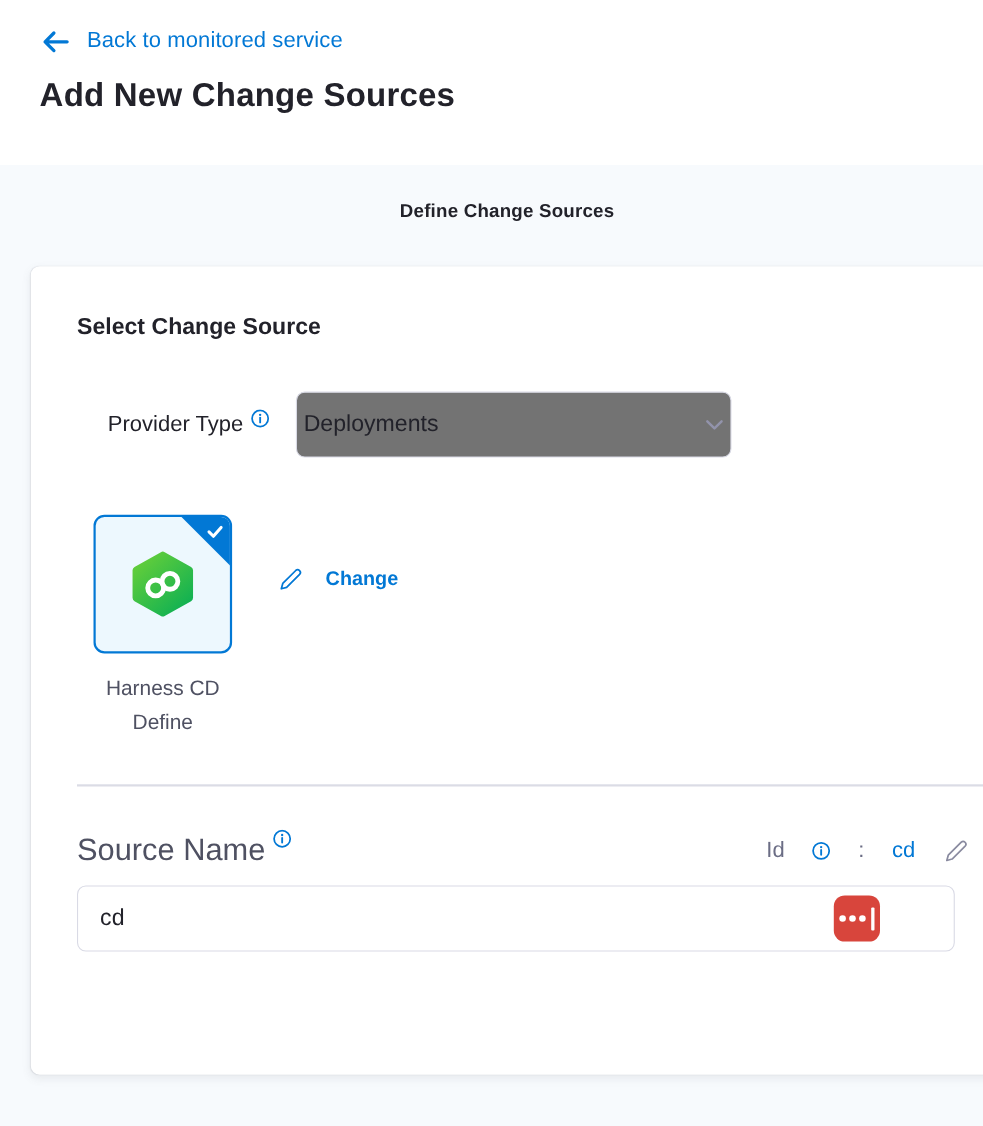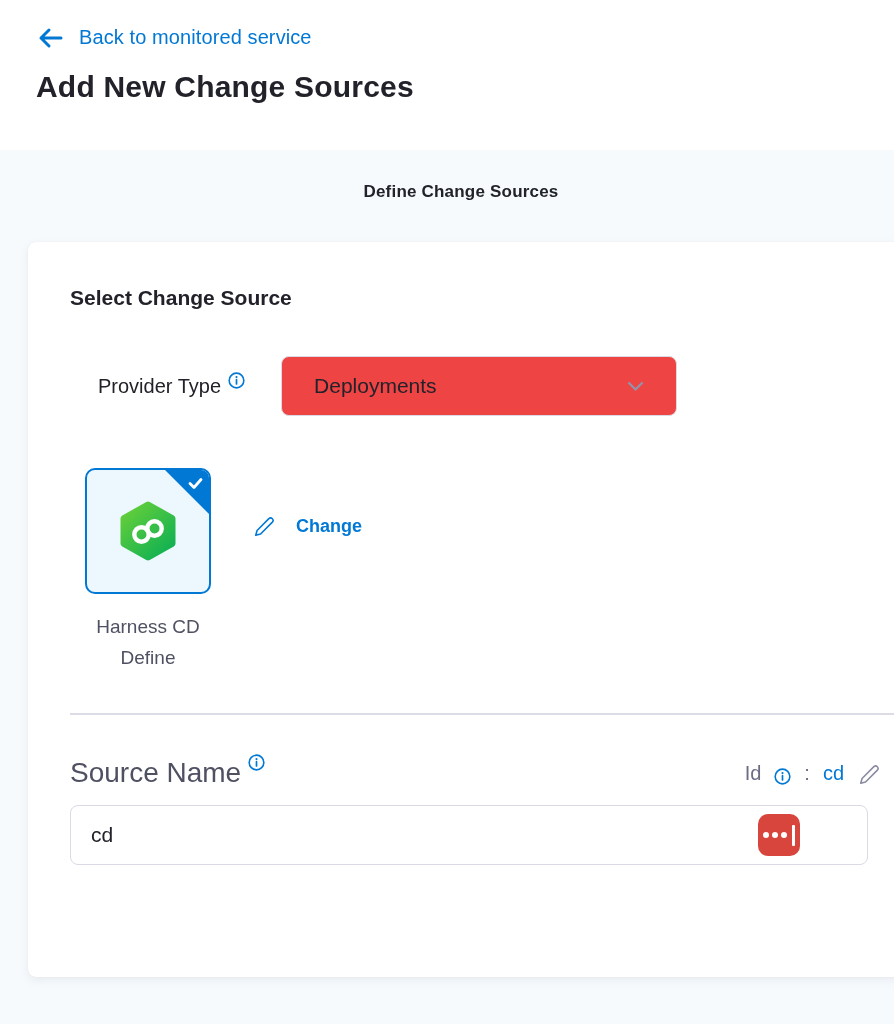--- a/index.html
+++ b/index.html
@@ -27,24 +27,24 @@
     box-shadow:0 0 1px rgba(40,41,61,.1), 0 3px 8px rgba(96,97,112,.10);
   }
   .card-heading { font-size:21px; font-weight:700; color:#22222a; }
 
   
   .provider-row { margin-top:46px; display:flex; align-items:center; }
   .field-label { font-size:20px; color:#22222a;margin-left:28px; }
   .label-with-info { display:flex; align-items:flex-start; gap:7px; }
   .label-with-info .info { margin-top:-3px; }
   .select-box {
-    margin-left:36px; width:396px; height:60px; background:#ef4444;
+    margin-left:24px; width:396px; height:60px; background:#737373;
     border:1px solid #d9dae5; border-radius:8px;
     display:flex; align-items:center; justify-content:space-between;
-    padding:0 32px; cursor:pointer;
+    padding:0 6px; cursor:pointer;
   }
   .select-value { font-size:21px; color:#22222a; }
 
   
   .tile-row { margin-top:52px; display:flex; align-items:flex-start; }
   .tile-col { width:148px; margin-left:4px; text-align:center; }
   .tile {
     position:relative; width:126px; height:126px; margin:0 auto;
     background:#edf8fe; border:2px solid #0278d5; border-radius:10px;
     display:flex; align-items:center; justify-content:center; cursor:pointer;
@@ -58,21 +58,21 @@
   .tile-label { margin-top:17px; font-size:19px; line-height:31px; font-weight:500; color:#4f5162; }
   .change-link { display:flex; align-items:center; gap:21px; margin-left:32px; margin-top:48px; cursor:pointer; }
   .change-label { color:#0278d5; font-size:18px; font-weight:600; }
 
   
   .divider { margin-top:40px; height:2px; background:#dbdce5; width:838px; }
 
   
   .name-row { margin-top:42px; width:810px; display:flex; align-items:center; justify-content:space-between; }
   .source-name-label { font-size:28px; font-weight:500; color:#4f5162; }
-  .id-group { display:flex; align-items:flex-end; gap:13px; }
+  .id-group { display:flex; align-items:center; gap:25px; }
   .id-label { font-size:20px; color:#6b6d85; }
   .id-sep { font-size:20px; color:#6b6d85; }
   .id-value { font-size:20px; font-weight:500; color:#0278d5; }
   .id-edit { cursor:pointer; display:flex; margin-left:2px; }
 
   .input-wrap { position:relative; margin-top:16px; width:798px; }
   .text-input {
     width:798px; height:60px; border:1px solid #d9dae5; border-radius:8px;
     padding:0 60px 0 20px; font-size:21px; color:#22222a; background:#fff; outline:none;
     font-family:"Liberation Sans","DejaVu Sans",sans-serif;

